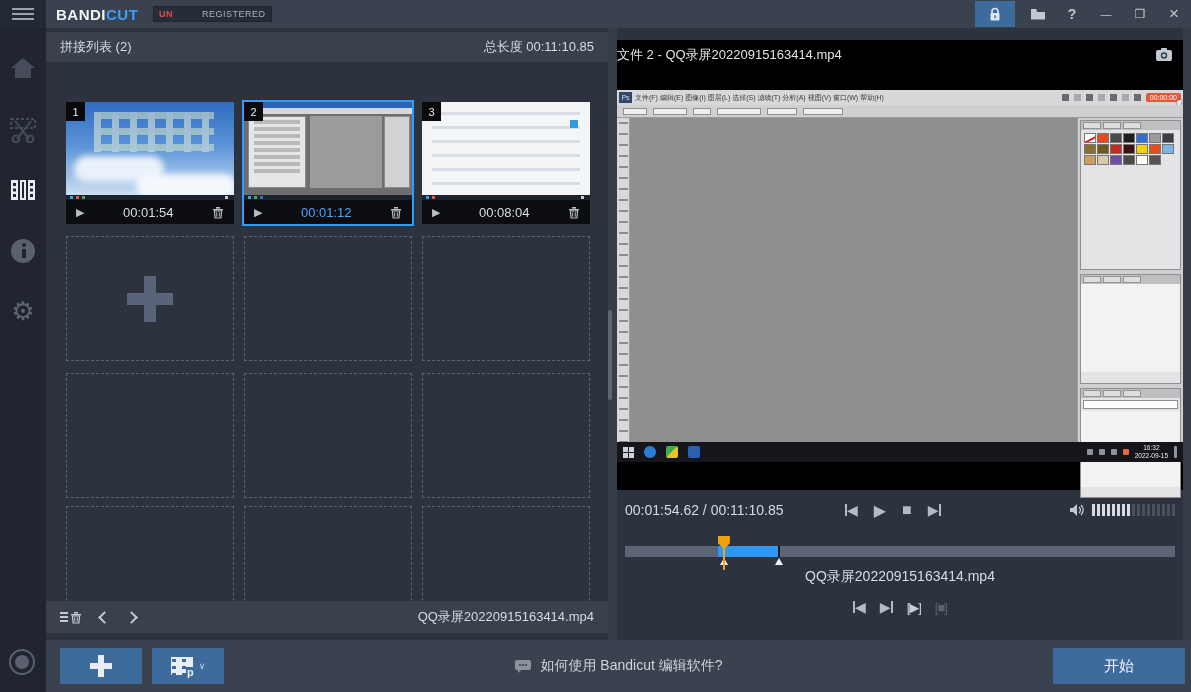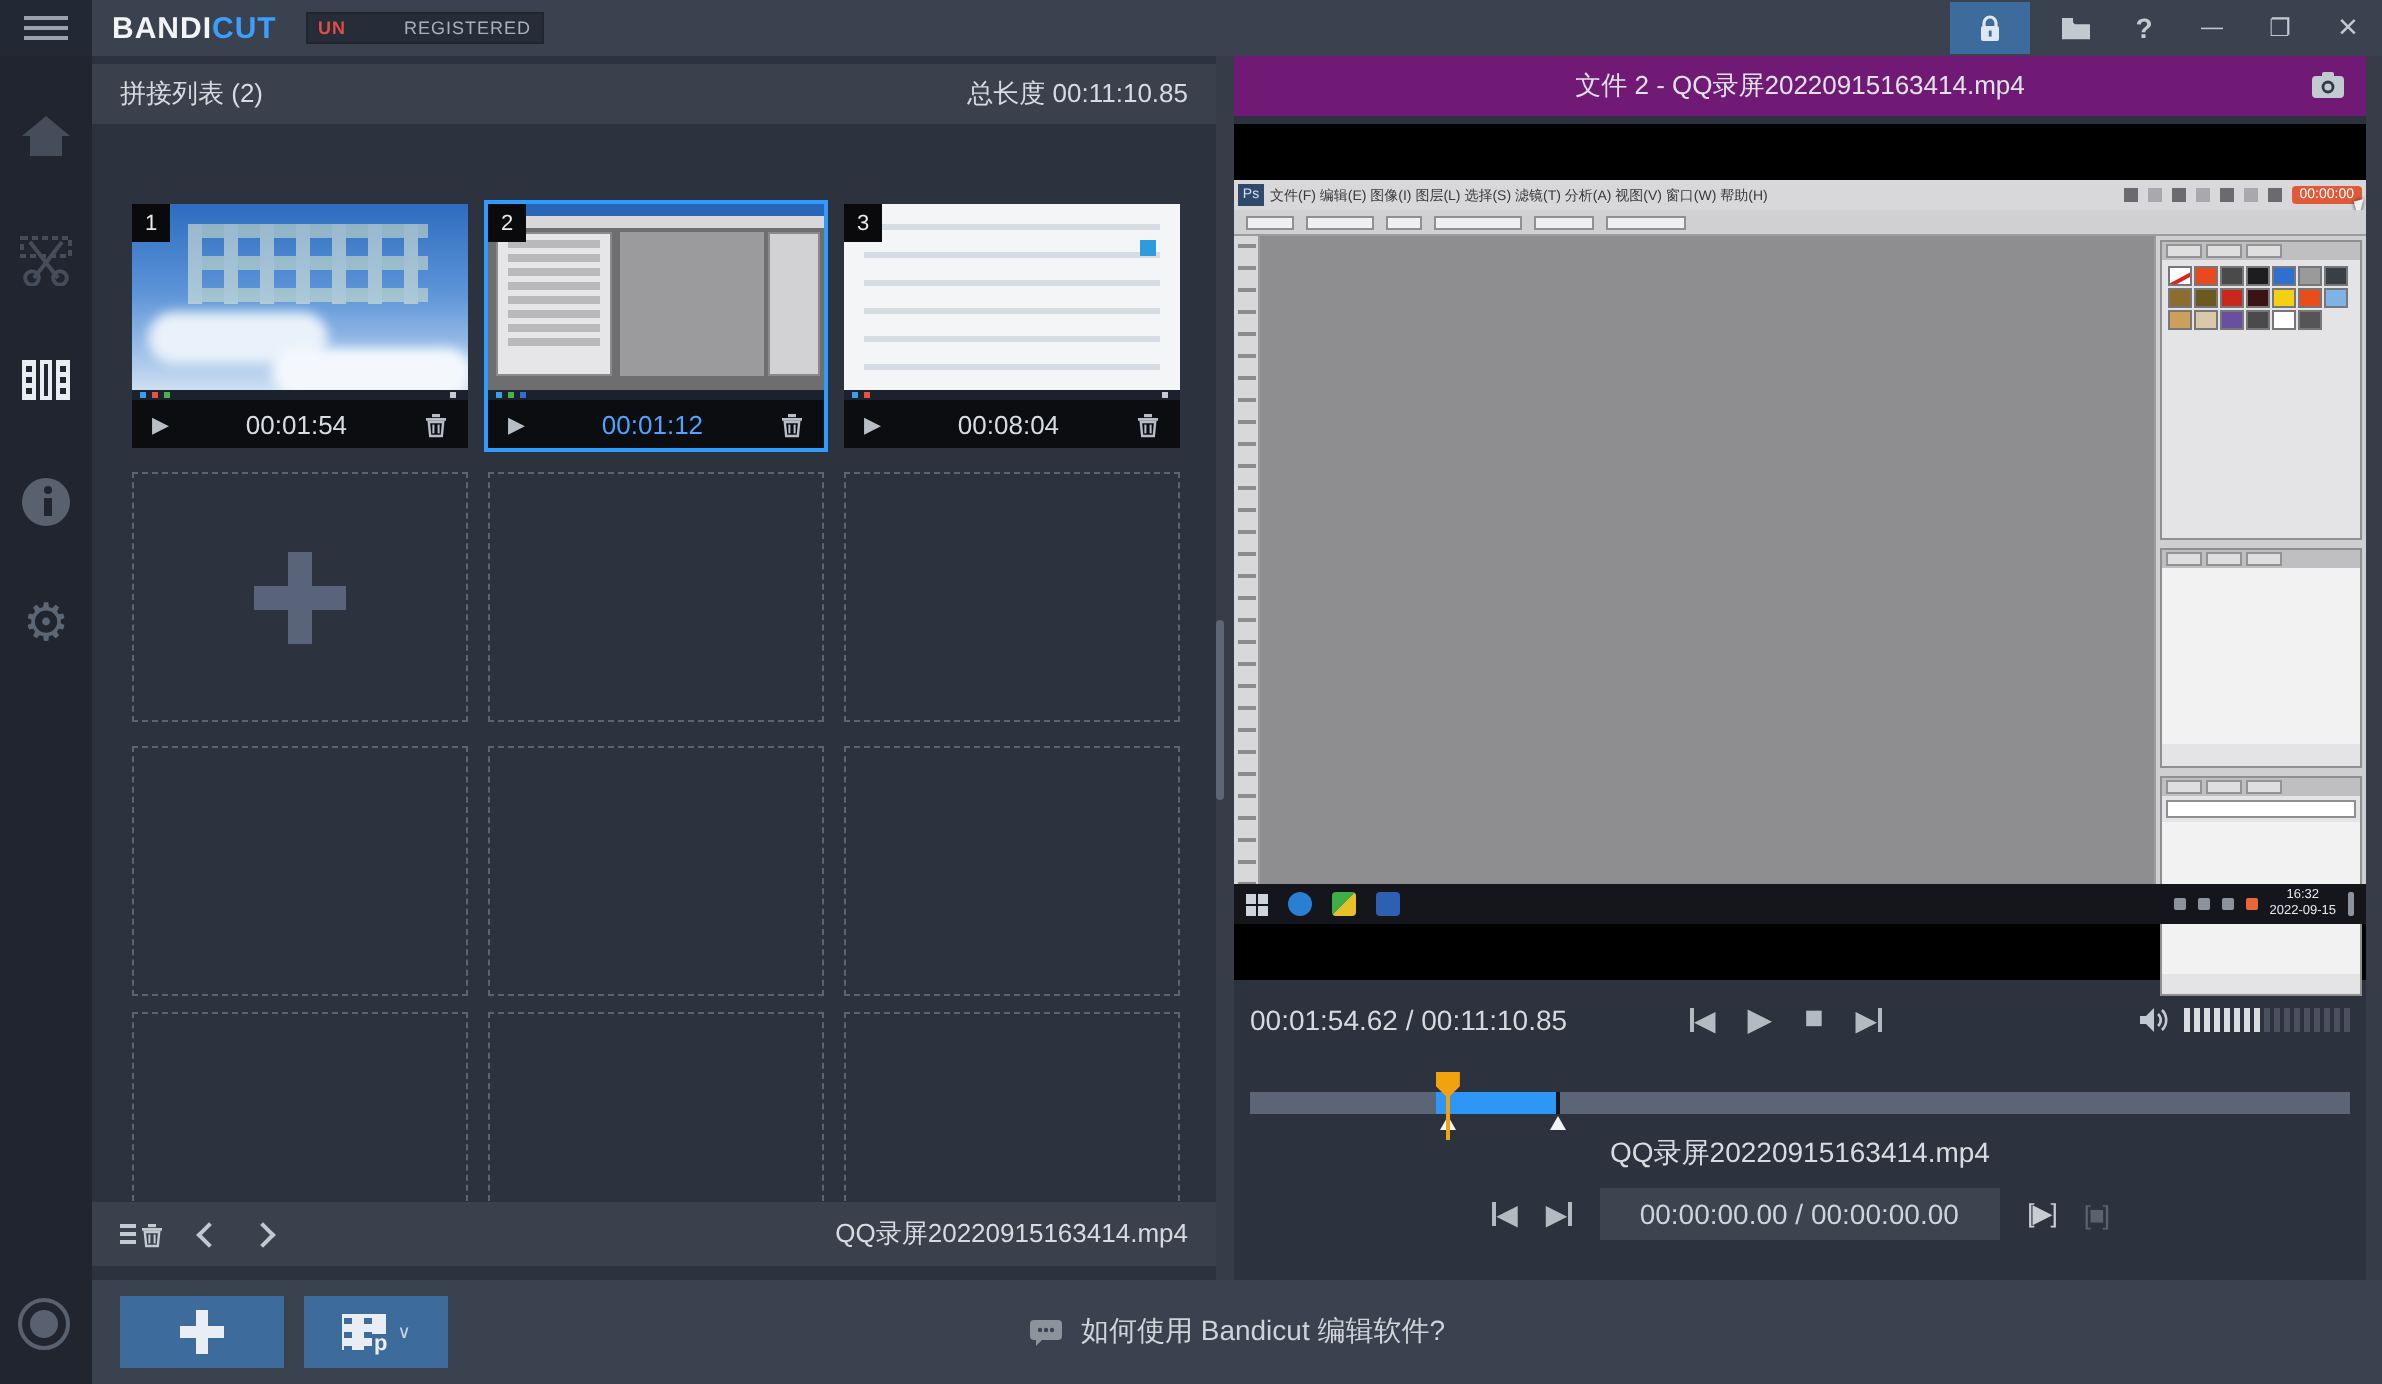--- a/index.html
+++ b/index.html
@@ -83,21 +83,21 @@
   .chev { width:9px; height:9px; border-left:2px solid #c3c9d1; border-bottom:2px solid #c3c9d1; cursor:pointer; }
   .chev.left { transform:rotate(45deg); }
   .chev.right { transform:rotate(225deg); }
   .jf-name { margin-left:auto; font-size:13px; color:#d7dbe1; }
   .list-lines { display:flex; flex-direction:column; gap:2px; margin-right:2px; }
   .list-lines i { width:8px; height:2px; background:#c3c9d1; display:block; }
   .panel-scrollbar { position:absolute; left:608px; top:310px; width:4px; height:90px; background:#5d6674; border-radius:2px; }
 
   
   .preview-panel { position:absolute; left:617px; top:28px; width:566px; height:612px; background:#2d333e; }
-  .pv-header { position:absolute; left:0; top:0; width:566px; height:30px; background:#701a75; display:flex; align-items:center; justify-content:center; }
+  .pv-header { position:absolute; left:0; top:12px; width:566px; height:30px; background:#000000; display:flex; align-items:center; justify-content:flex-start; }
   .pv-title { font-size:13px; color:#dfe3e8; }
   .pv-cam { position:absolute; right:10px; top:7px; cursor:pointer; }
 
   .pv-video { position:absolute; left:0; top:34px; width:566px; height:428px; background:#000; }
   .desktop { position:absolute; left:0; top:28px; width:566px; height:372px; background:#8e8e90; }
 
   .ps-menubar { position:absolute; left:0; top:0; width:100%; height:15px; background:#d8d8da; display:flex; align-items:center; padding:0 2px; }
   .ps-logo { width:13px; height:11px; background:#30486a; color:#cfe0f5; font-size:7px; display:flex; align-items:center; justify-content:center; margin-right:3px; }
   .ps-menus { font-size:7px; color:#3a3a3c; white-space:nowrap; overflow:hidden; width:260px; }
   .qq-tools { margin-left:auto; display:flex; align-items:center; gap:5px; }
@@ -571,21 +571,20 @@
 
     <div class="pv-seg">
       <span class="pbtn">
           <span class="bar"></span>
           <span>◀</span>
         </span>
       <span class="pbtn">
           <span>▶</span>
           <span class="bar"></span>
         </span>
-      <span class="seg-timebox">00:00:00.00 / 00:00:00.00</span>
       <span class="seg-glyph">[▶]</span>
       <span class="seg-glyph dim">[■]</span>
     </div>
   </div>
 
   <div class="bottombar">
     <div class="bb-btn bb-add">
         <div class="add-cross"></div>
       </div>
     <div class="bb-btn bb-format">
@@ -597,15 +596,18 @@
     <div class="bb-help">
       <svg width="18" height="14" viewBox="0 0 18 14">
         <rect x="1" y="1" width="16" height="10" rx="2" fill="#8d939c"></rect>
         <path d="M4 11 l0 3 3-3 z" fill="#8d939c"></path>
         <circle cx="6" cy="6" r="1.1" fill="#3a424f"></circle>
           <circle cx="9" cy="6" r="1.1" fill="#3a424f"></circle>
           <circle cx="12" cy="6" r="1.1" fill="#3a424f"></circle>
       </svg>
       <span class="cjk">如何使用 Bandicut 编辑软件?</span>
     </div>
+    <div class="bb-btn bb-start">
+        <span>开始</span>
+      </div>
   </div>
 
 </div>
 
 </body></html>

